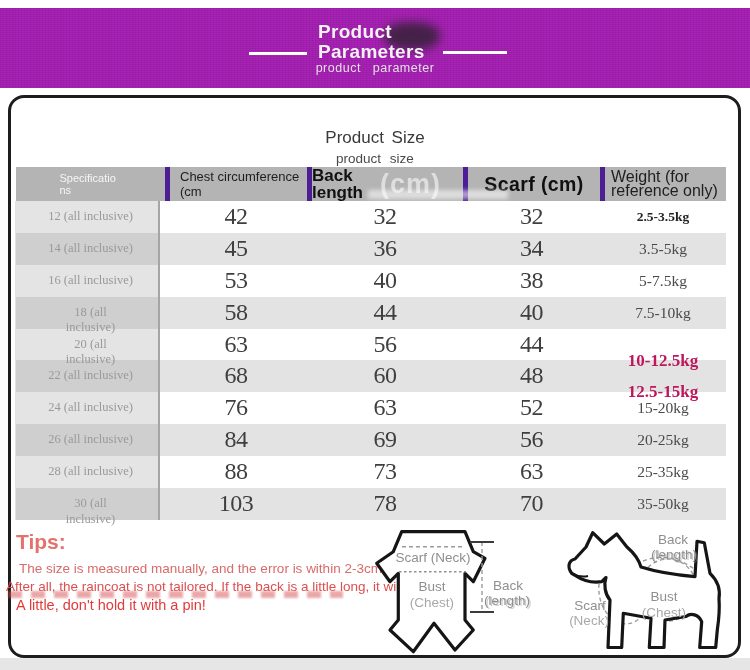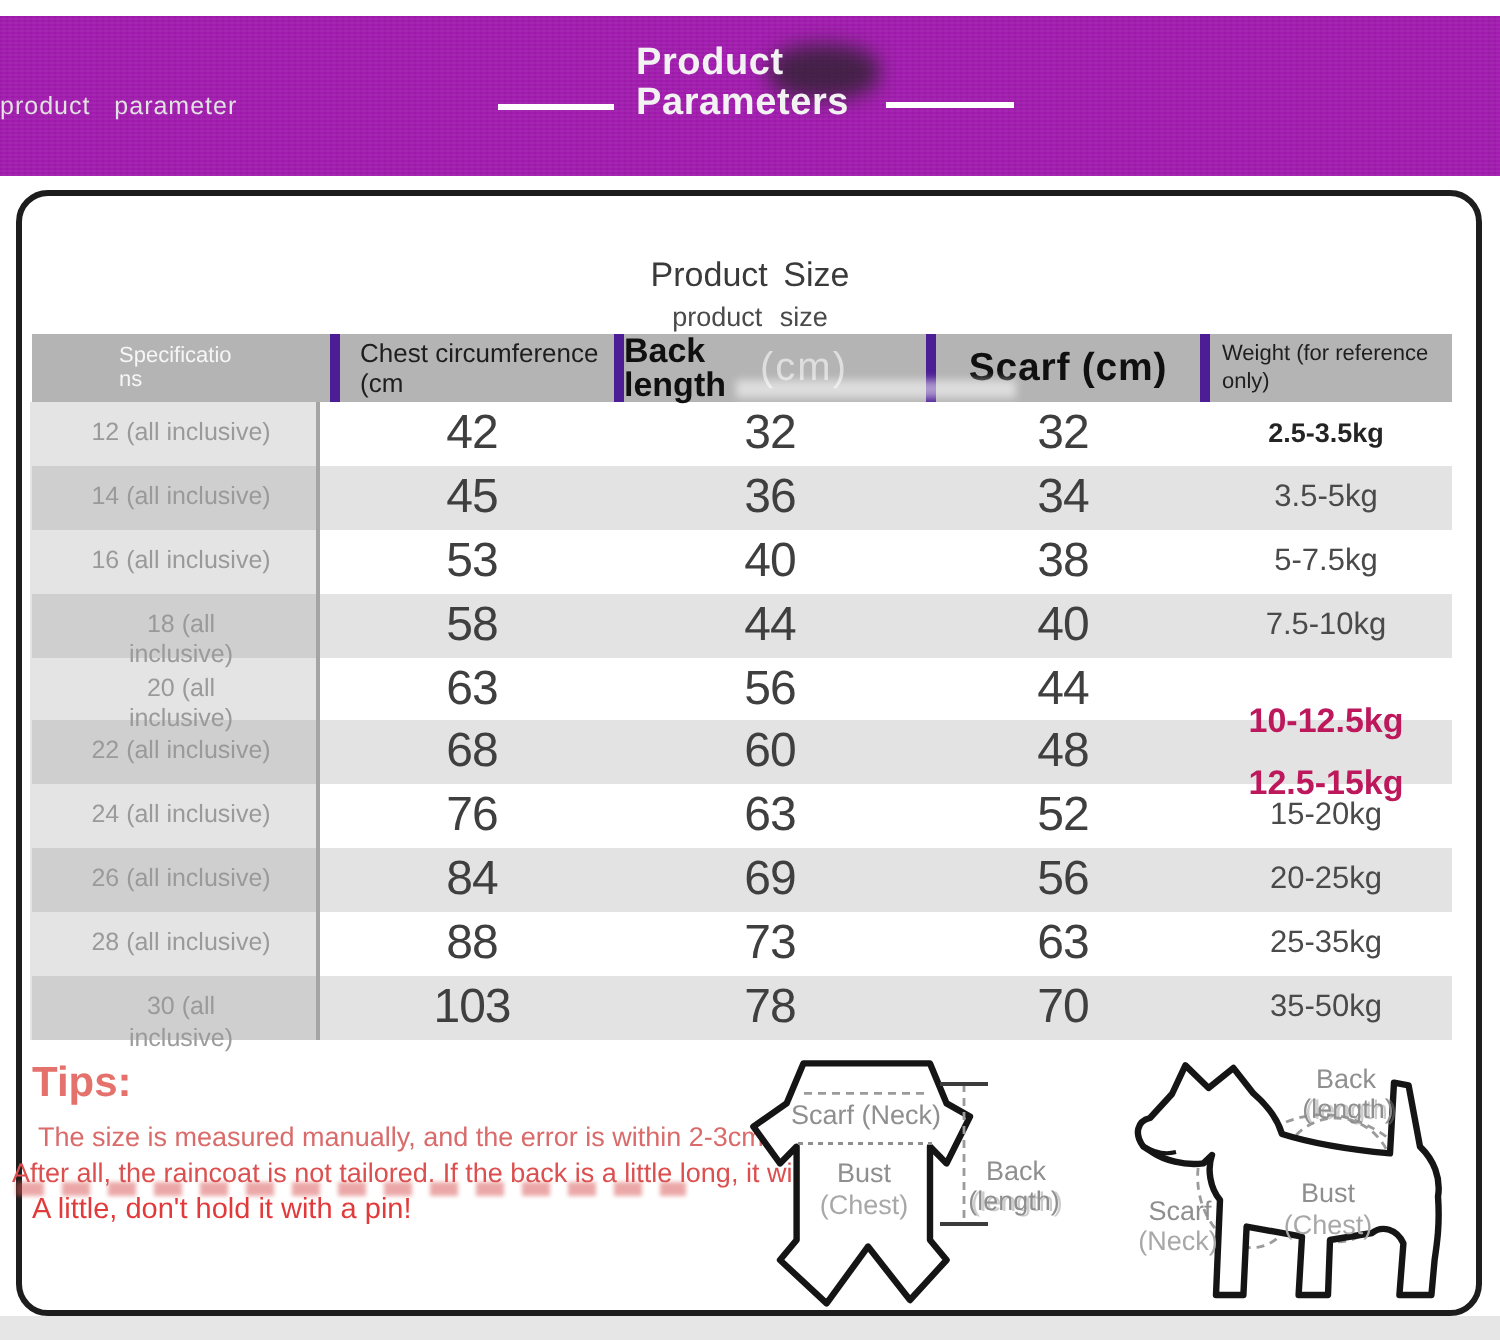--- a/index.html
+++ b/index.html
@@ -11,48 +11,48 @@
   .banner::after{content:"";position:absolute;inset:0;
      background-image:repeating-linear-gradient(0deg,rgba(255,255,255,.04) 0 1px,transparent 1px 2px),
                       repeating-linear-gradient(90deg,rgba(0,0,0,.05) 0 1px,transparent 1px 3px);}
   .banner-title{position:absolute;left:318px;top:14px;color:#f2f2f2;font-size:19px;
      font-weight:bold;line-height:20px;letter-spacing:.3px;z-index:2;}
   .line{position:absolute;height:3px;background:#fff;z-index:2;}
   .line-left{left:249px;top:44px;width:58px;}
   .line-right{left:443px;top:43px;width:64px;}
   .banner-smudge{position:absolute;left:384px;top:14px;width:56px;height:28px;background:#222;
      border-radius:45%;filter:blur(5px);opacity:.72;z-index:1;}
-  .banner-sub{position:absolute;left:0;top:38px;width:750px;color:#e2e2e2;
+  .banner-sub{position:absolute;left:0;top:53px;width:750px;text-align:center;color:#e2e2e2;
      font-size:12.5px;word-spacing:8px;letter-spacing:.5px;z-index:2;}
 
   
   .panel{position:absolute;left:8px;top:95px;width:727px;height:557px;background:#fff;
      border:3px solid #1d1d1d;border-radius:16px;}
   .panel-title{position:absolute;left:0;top:128px;width:750px;text-align:center;
      font-size:17px;color:#3a3a3a;word-spacing:3px;}
   .panel-sub{position:absolute;left:0;top:151px;width:750px;text-align:center;
      font-size:13.5px;color:#4a4a4a;word-spacing:5px;}
 
   
   .thead{position:absolute;left:16px;top:167px;width:710px;height:34px;background:#b4b4b4;
      display:flex;align-items:flex-start;}
   .th{height:100%;box-sizing:border-box;display:flex;align-items:center;}
   .th+.th{border-left:5px solid #4c1d95;}
   .th-spec{width:149px;justify-content:center;color:#f6f6f6;font-size:11px;line-height:12px;}
   .th-spec span{display:block;width:62px;word-break:break-all;text-align:left;}
   .th-chest{width:142px;color:#1e1e1e;font-size:13px;line-height:15px;padding-left:10px;}
   .th-back{width:156px;color:#101010;font-weight:bold;font-size:17px;line-height:17px;gap:6px;}
-  .th-back .unit{font-weight:400;font-size:20px;color:#dedede;letter-spacing:1px;}
+  .th-back .unit{font-weight:700;font-size:27px;color:#dedede;letter-spacing:1px;}
   .th-back .bl{width:62px;}
   .th-scarf{width:137px;justify-content:center;color:#101010;font-weight:bold;font-size:19.5px;letter-spacing:.4px;}
-  .th-weight{width:126px;color:#1e1e1e;font-size:11px;line-height:14px;padding-left:6px;}
+  .th-weight{width:126px;color:#1e1e1e;font-size:16px;line-height:14px;padding-left:6px;}
   .hdr-smudge{position:absolute;left:368px;top:190px;width:140px;height:9px;
      background:rgba(255,255,255,.55);filter:blur(2px);}
 
-  .tbody{position:absolute;left:16px;top:201px;width:710px;}
+  .tbody{position:absolute;left:16px;top:201px;width:710px;font-family:Liberation Serif, serif;}
   .trow{display:flex;height:31.9px;}
   .trow.alt{background:#e3e3e3;}
   .tc{flex:none;text-align:center;}
   .tc.size{width:149px;color:#9b9b9b;font-size:12.5px;line-height:15.5px;padding-top:8px;
      box-sizing:border-box;white-space:pre-line;overflow:visible;}
   .tc.num{font-size:24px;color:#3f3f3f;letter-spacing:-.5px;line-height:31.9px;}
   .tc.chest{width:142px;} .tc.back{width:156px;} .tc.scarf{width:137px;}
   .tc.weight{width:126px;font-size:15.5px;color:#4a4a4a;line-height:31.9px;}
   .tc.weight.w-bold{font-weight:bold;font-size:17px;color:#be185d;margin-top:16px;}
   .tc.weight.w-small-bold{font-weight:bold;font-size:13.5px;color:#242424;}

